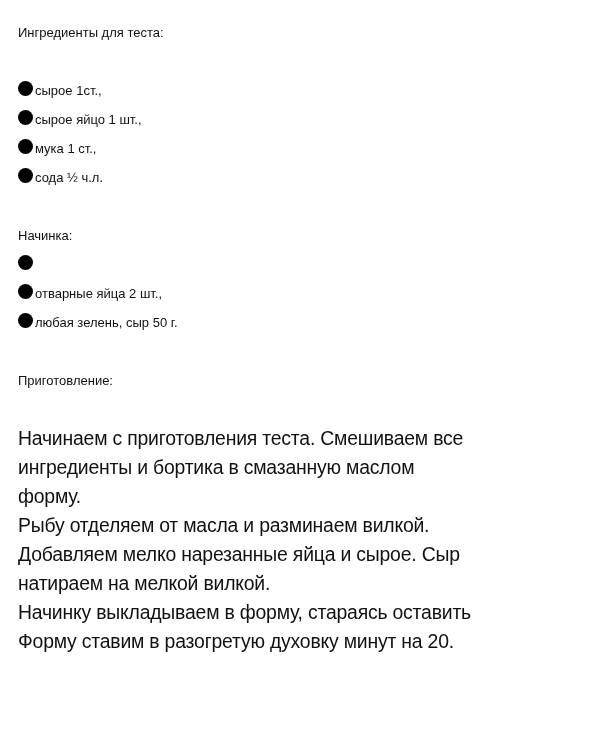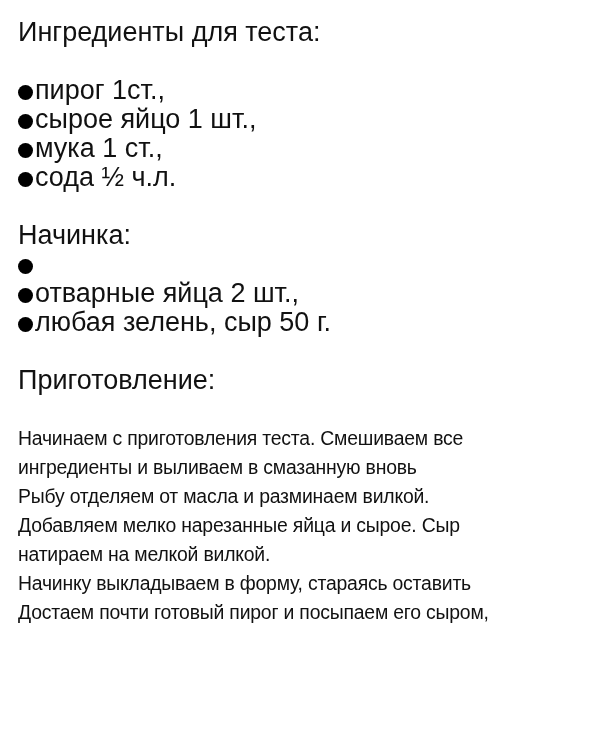--- a/index.html
+++ b/index.html
@@ -1,48 +1,49 @@
 <!DOCTYPE html>
 <html><head>
 <meta charset="utf-8">
 <style>
   html, body { margin:0; padding:0; background:#ffffff; }
   body { width:600px; height:744px; overflow:hidden; position:relative;
          font-family:"Liberation Sans", sans-serif; color:#111111; }
   .doc { position:absolute; left:18px; top:18px; width:576px; }
-  .line { font-size:27px; line-height:29px; height:29px; white-space:nowrap; }
+  .line { font-size:13px; line-height:29px; height:29px; white-space:nowrap; }
   .blank { height:29px; }
   .bullet { display:inline-block; width:15px; height:15px; border-radius:50%;
             background:#000; vertical-align:-1px; margin-right:2px; }
   .para .line { font-size:19.4px; letter-spacing:-0.2px; }
 </style>
 </head>
 <body>
 
 <div class="doc">
   <div class="line">Ингредиенты для теста:</div>
   <div class="blank"></div>
   <div>
-    <div class="line"><span class="bullet"></span><span>пирог 1ст.,</span></div>
+    <div class="line"><span class="bullet"></span><span>сырое 1ст.,</span></div>
     <div class="line"><span class="bullet"></span><span>сырое яйцо 1 шт.,</span></div>
     <div class="line"><span class="bullet"></span><span>мука 1 ст.,</span></div>
     <div class="line"><span class="bullet"></span><span>сода ½ ч.л.</span></div>
   </div>
   <div class="blank"></div>
   <div class="line">Начинка:</div>
   <div>
     <div class="line"><span class="bullet"></span></div>
     <div class="line"><span class="bullet"></span><span>отварные яйца 2 шт.,</span></div>
     <div class="line"><span class="bullet"></span><span>любая зелень, сыр 50 г.</span></div>
   </div>
   <div class="blank"></div>
   <div class="line">Приготовление:</div>
   <div class="blank"></div>
   <div class="para">
     <div class="line">Начинаем с приготовления теста. Смешиваем все</div>
-    <div class="line">ингредиенты и выливаем в смазанную вновь</div>
+    <div class="line">ингредиенты и бортика в смазанную маслом</div>
+    <div class="line">форму.</div>
     <div class="line">Рыбу отделяем от масла и разминаем вилкой.</div>
     <div class="line">Добавляем мелко нарезанные яйца и сырое. Сыр</div>
     <div class="line">натираем на мелкой вилкой.</div>
     <div class="line">Начинку выкладываем в форму, стараясь оставить</div>
-    <div class="line">Достаем почти готовый пирог и посыпаем его сыром,</div>
+    <div class="line">Форму ставим в разогретую духовку минут на 20.</div>
   </div>
 </div>
 
 </body></html>

